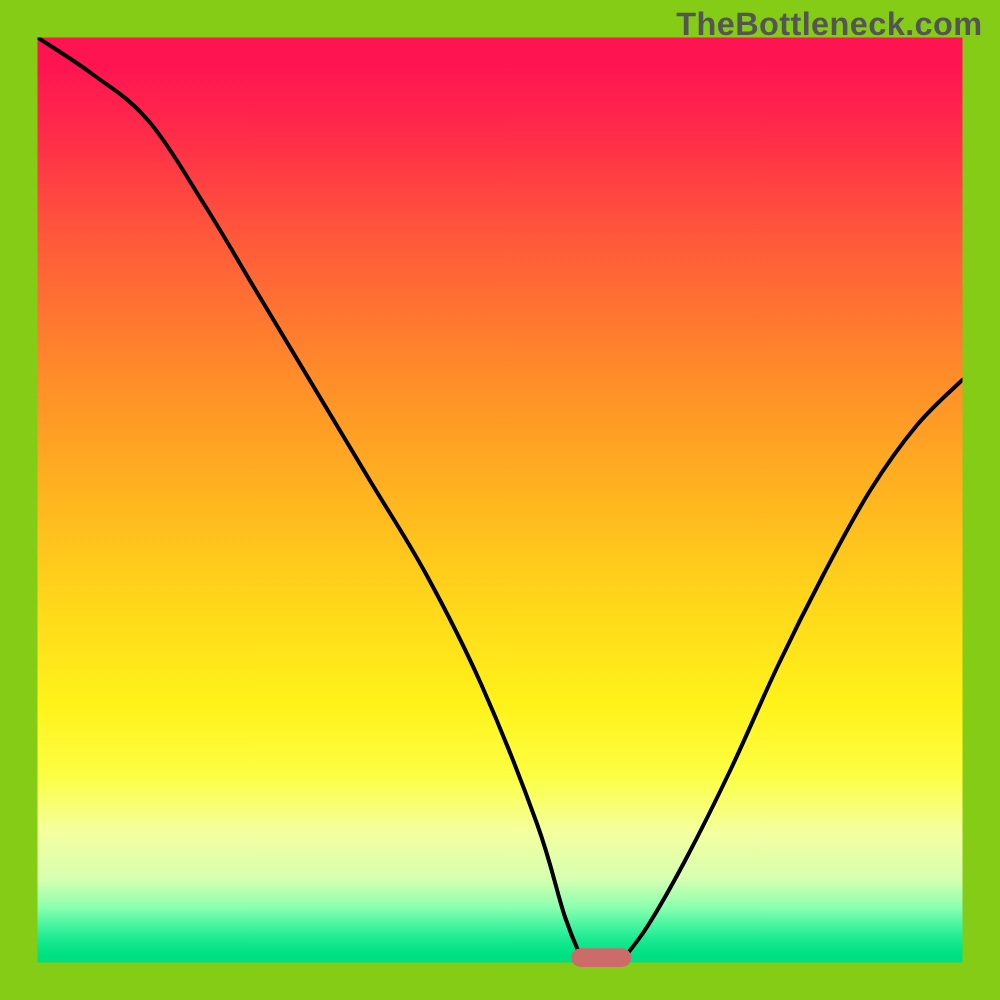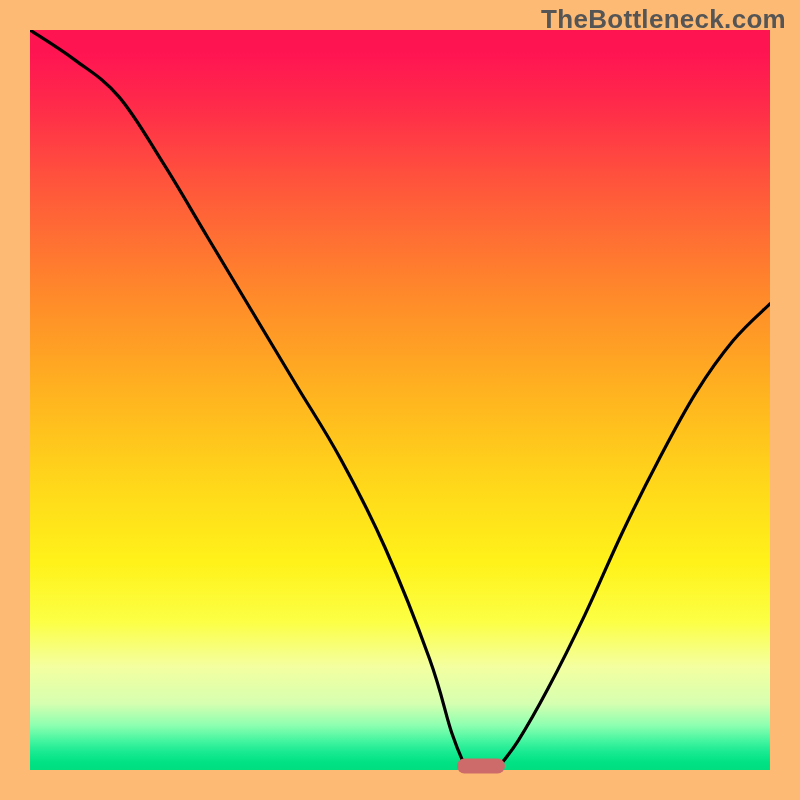--- a/index.html
+++ b/index.html
@@ -8,21 +8,21 @@
     width: 800px;
     height: 800px;
     background: #000;
     overflow: hidden;
     font-family: Arial, Helvetica, sans-serif;
   }
   .outer {
     position: relative;
     width: 800px;
     height: 800px;
-    background: #fdba74;
+    background: #84cc16;
   }
   .watermark {
     position: absolute;
     top: 4px;
     right: 14px;
     color: #555;
     font-size: 26px;
     font-weight: 600;
     letter-spacing: 0.3px;
     z-index: 20;

